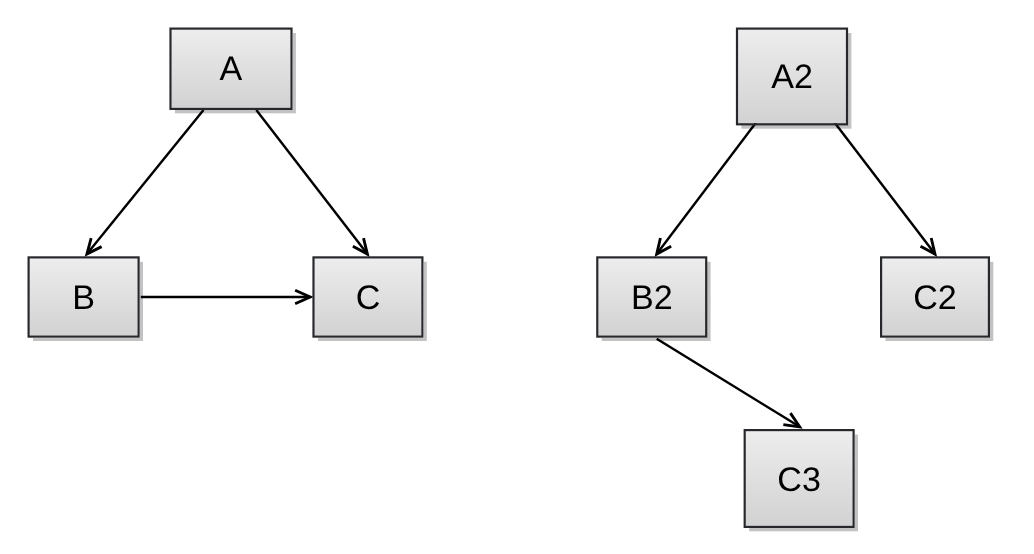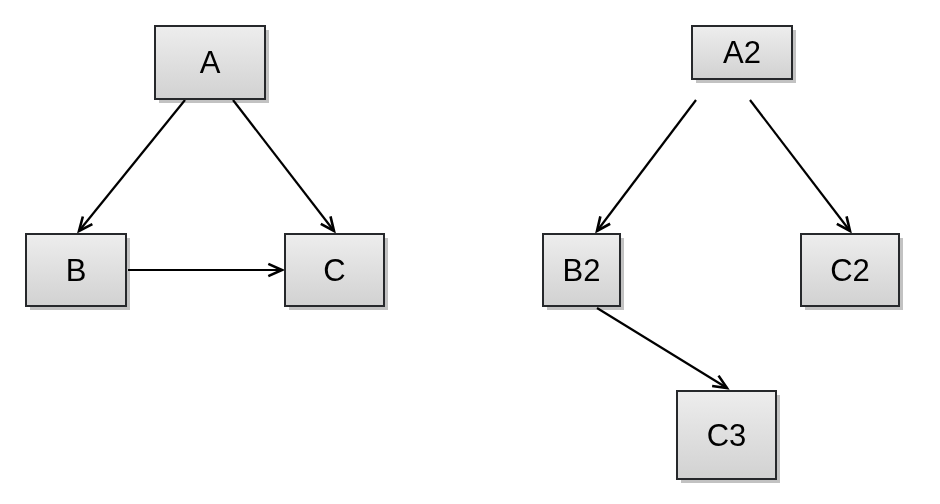--- a/index.html
+++ b/index.html
@@ -80,24 +80,24 @@
   <div id="node-layer">
       <div class="node" style="left: 154px; top: 25px; width: 112px; height: 75px;">
         <span class="node-label">A</span>
       </div>
       <div class="node" style="left: 25px; top: 233px; width: 102px; height: 74px;">
         <span class="node-label">B</span>
       </div>
       <div class="node" style="left: 284px; top: 233px; width: 101px; height: 74px;">
         <span class="node-label">C</span>
       </div>
-      <div class="node" style="left: 691px; top: 25px; width: 102px; height: 55px;">
+      <div class="node" style="left: 669px; top: 25px; width: 102px; height: 89px;">
         <span class="node-label">A2</span>
       </div>
-      <div class="node" style="left: 542px; top: 233px; width: 79px; height: 74px;">
+      <div class="node" style="left: 542px; top: 233px; width: 101px; height: 74px;">
         <span class="node-label">B2</span>
       </div>
       <div class="node" style="left: 800px; top: 233px; width: 100px; height: 74px;">
         <span class="node-label">C2</span>
       </div>
       <div class="node" style="left: 676px; top: 390px; width: 101px; height: 90px;">
         <span class="node-label">C3</span>
       </div>
     </div>
 </div>

